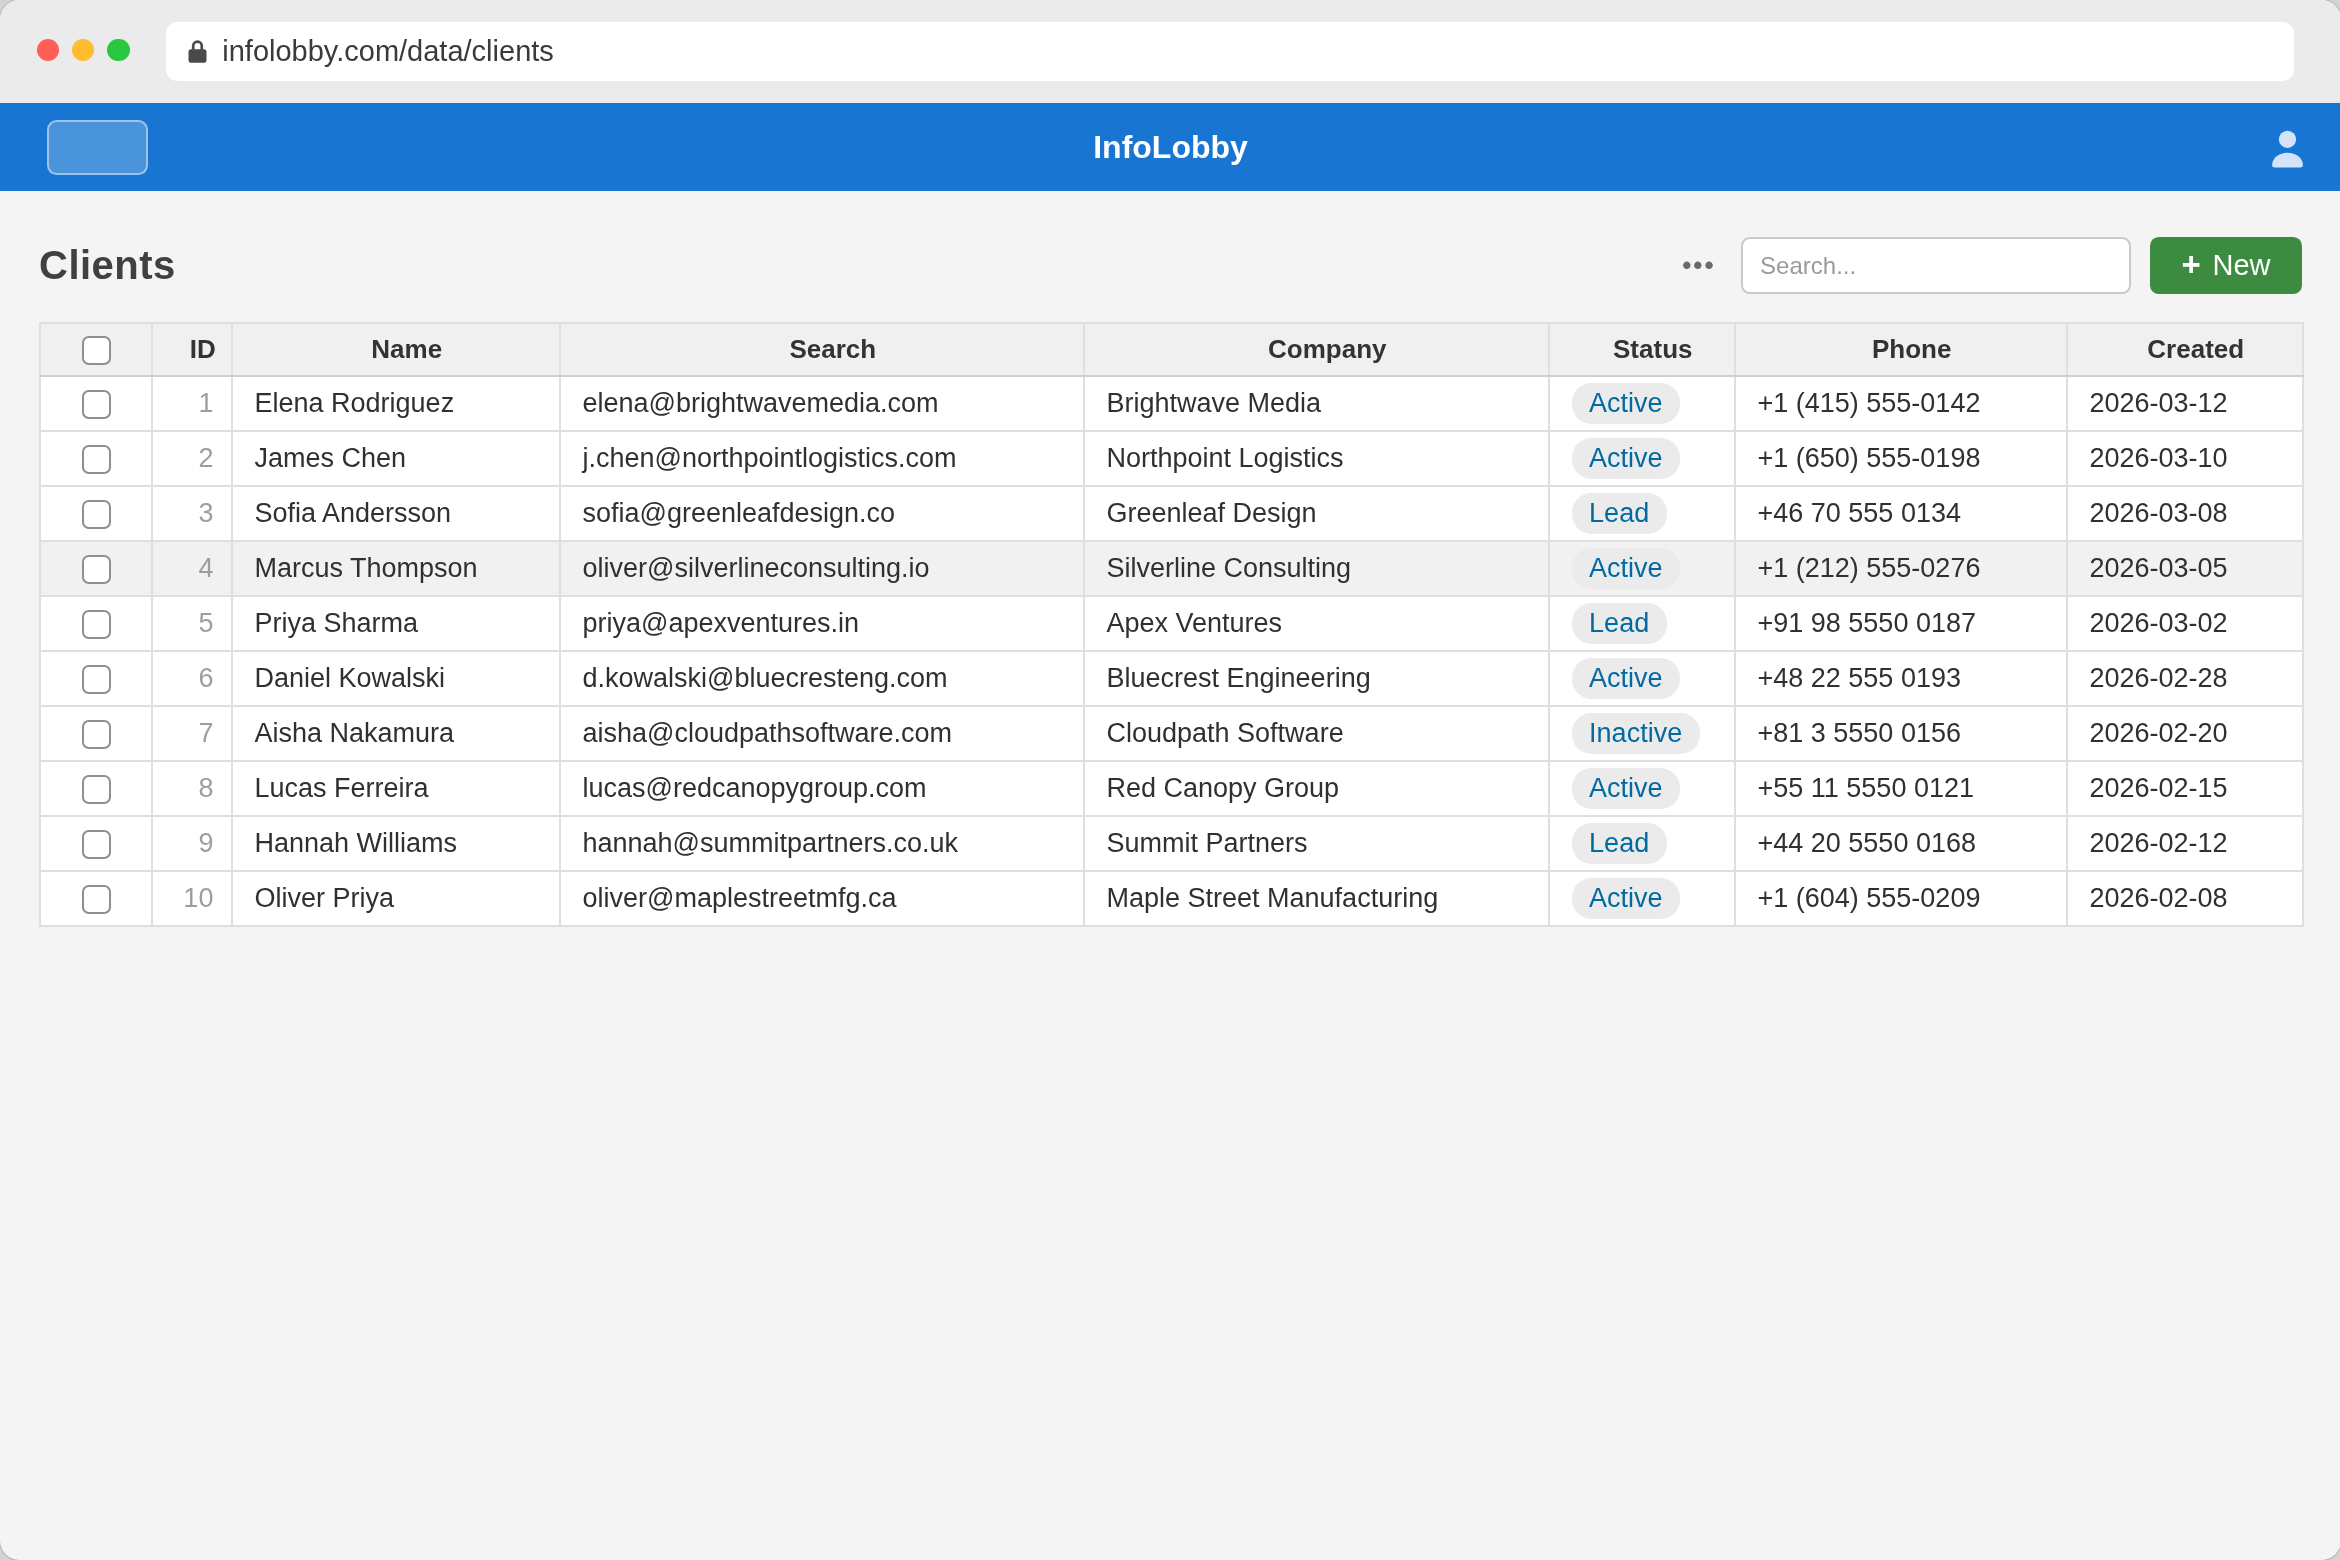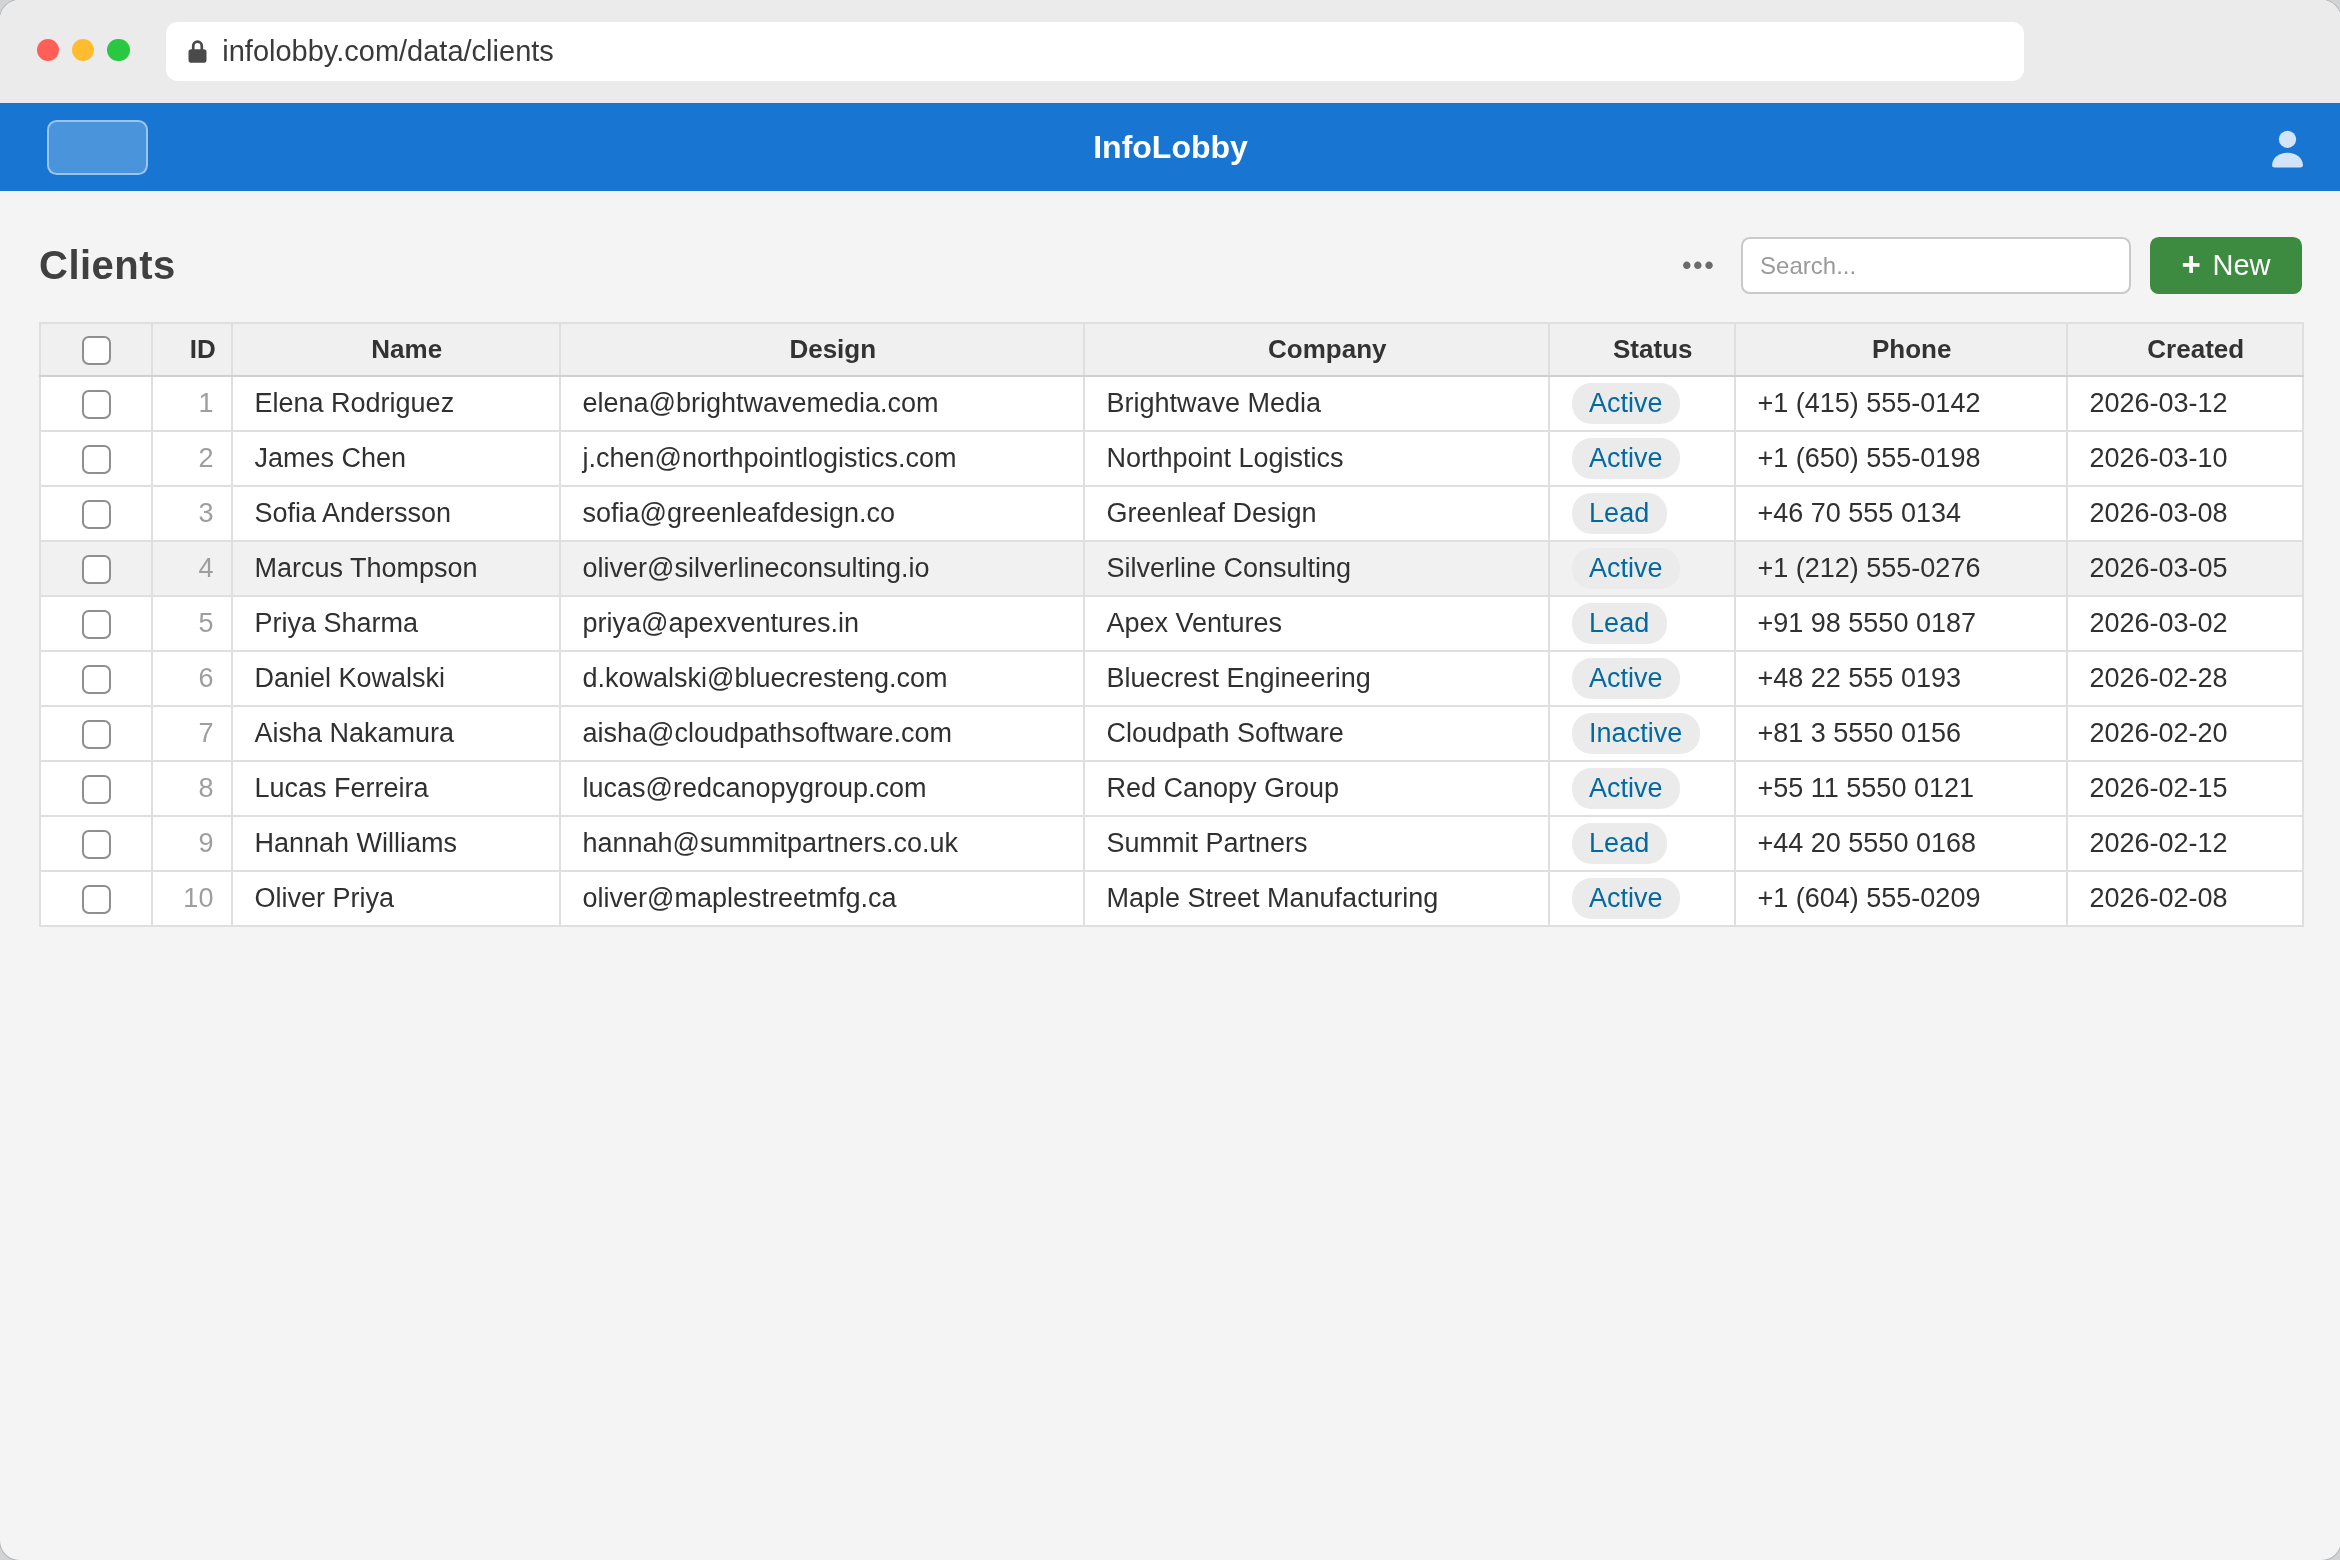--- a/index.html
+++ b/index.html
@@ -40,21 +40,21 @@
     height: 22.4px;
     border-radius: 50%;
   }
   .tl-red    { background: #ff5f57; }
   .tl-yellow { background: #febc2e; }
   .tl-green  { background: #28c841; }
   .url-bar {
     position: absolute;
     left: 166px;
     top: 22.4px;
-    width: 1858px;
+    width: 2128px;
     height: 59px;
     background: #ffffff;
     border-radius: 11.7px;
     display: flex;
     align-items: center;
     padding-left: 17.6px;
     box-sizing: border-box;
   }
   .lock-icon {
     width: 27px;
@@ -294,21 +294,21 @@
           <col class="col-phone">
           <col class="col-created">
       </colgroup>
       <thead>
         <tr>
           <th class="cell-check">
             <span class="checkbox"></span>
           </th>
           <th>ID</th>
           <th>Name</th>
-          <th>Design</th>
+          <th>Search</th>
           <th>Company</th>
           <th>Status</th>
           <th>Phone</th>
           <th>Created</th>
         </tr>
       </thead>
       <tbody>
           <tr>
     <td class="cell-check">
       <span class="checkbox"></span>

